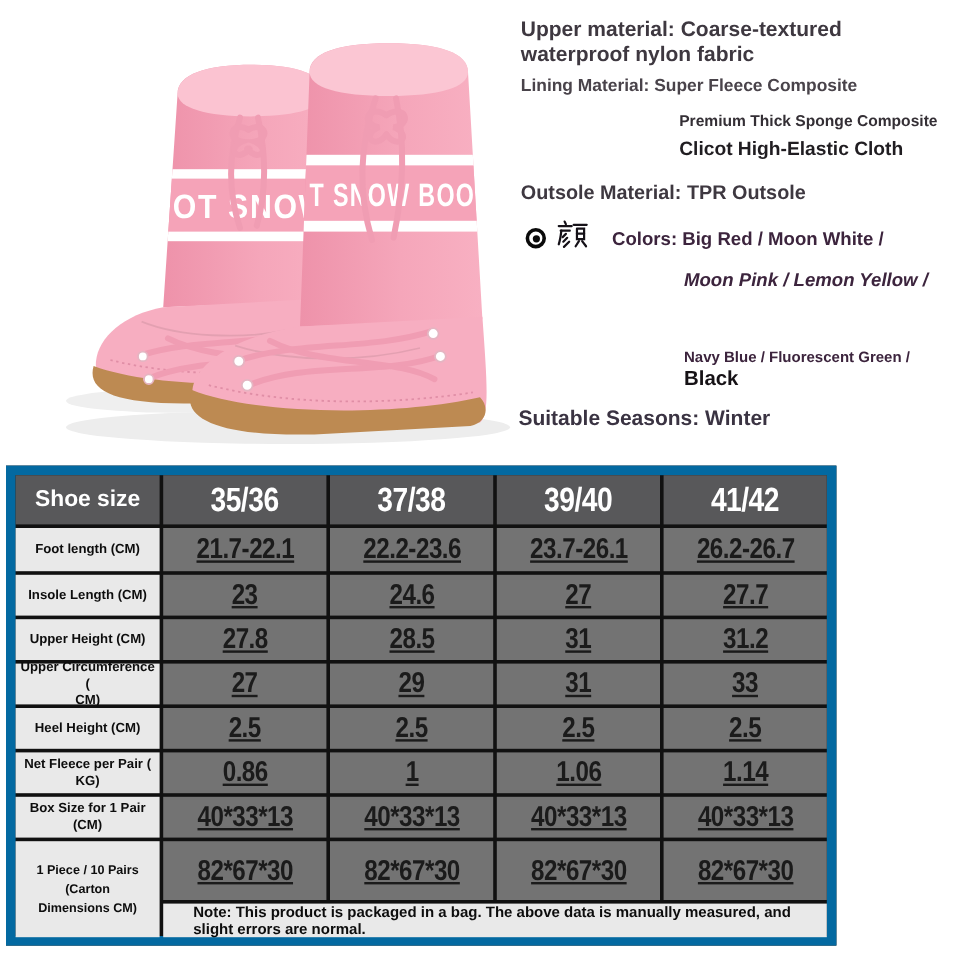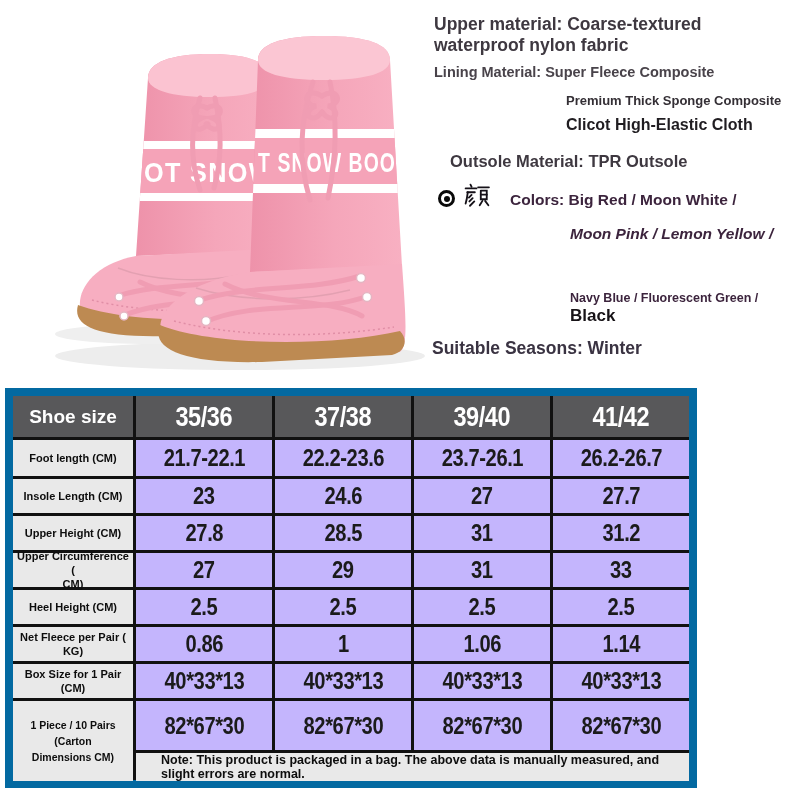--- a/index.html
+++ b/index.html
@@ -12,21 +12,21 @@
   .boots svg { width:100%; height:100%; display:block; }
   .boots text { font-family:"Liberation Sans", sans-serif; font-weight:bold; fill:#ffffff; letter-spacing:1.5px; }
 
   
   .details { position:absolute; left:430px; top:0; width:370px; height:388px; }
   .d { position:absolute; font-weight:bold; }
   .t-upper    { left:4px;   top:14px;  width:342px; font-size:17.5px; color:#3e3840; line-height:1.18; }
   .t-lining   { left:4px;   top:64px;  font-size:14.5px; color:#49434a; }
   .t-lining2  { left:136px; top:93px;  font-size:13px;   color:#342f35; }
   .t-lining3  { left:136px; top:116px; font-size:16px;   color:#201d21; }
-  .t-outsole  { left:4px;   top:152px; font-size:16.5px; color:#3e3840;margin-left:16px; }
+  .t-outsole  { left:4px;   top:152px; font-size:16.5px; color:#3e3840; }
   .t-c1       { left:80px;  top:191px; font-size:15.5px; color:#3c243d; }
   .t-c2       { left:140px; top:225px; font-size:15.5px; color:#3c243d;font-style:italic; }
   .t-c3       { left:140px; top:257px; font-size:15.5px; color:#3c243d; }
   .t-c4       { left:140px; top:291px; font-size:12.5px; color:#3c243d; }
   .t-c5       { left:140px; top:306px; font-size:17px;   color:#161216; }
   .t-seasons  { left:2px;   top:338px; font-size:17.5px; color:#3a3342; }
   .bullet { position:absolute; left:8px; top:190px; width:11px; height:11px;
             border:3.4px solid #0a0a0a; border-radius:50%;
             display:flex; align-items:center; justify-content:center; }
   .bullet i { width:6px; height:6px; background:#0a0a0a; border-radius:50%; display:block; }
@@ -40,21 +40,21 @@
     grid-template-rows:41px 36px 34px 34px 34px 34px 34px 34px 49px 1fr;
     gap:3px; background:#111111; border:8px solid #0369a1;
   }
   .cell { display:flex; align-items:center; justify-content:center; text-align:center; }
   .hdr { background:#58585a; color:#ffffff; font-weight:bold; }
   .hdr-first { font-size:19px; }
   .hdr .cond { font-size:28px; }
   .lbl { background:#e9e9e9; font-weight:bold; font-size:11px; color:#0d0d0d;
          white-space:pre-line; line-height:1.3; padding:12px 2px; }
   .lbl-carton { line-height:1.55; font-size:10.5px; }
-  .val { background:#c4b5fd; color:#1b1b1b; font-weight:bold; }
+  .val { background:#737373; color:#1b1b1b; font-weight:bold;text-decoration:underline; }
   .val .cond { font-size:24px; }
   .cond { display:inline-block; transform:scaleX(0.84); transform-origin:center;
           letter-spacing:-0.5px; white-space:nowrap; }
   .note { grid-column:2 / -1; background:#e9e9e9; justify-content:flex-start;
           padding-left:25px; font-weight:bold; font-size:12.5px; text-align:left; color:#0d0d0d; }
 </style>
 </head>
 <body>
 
 <div class="boots">

